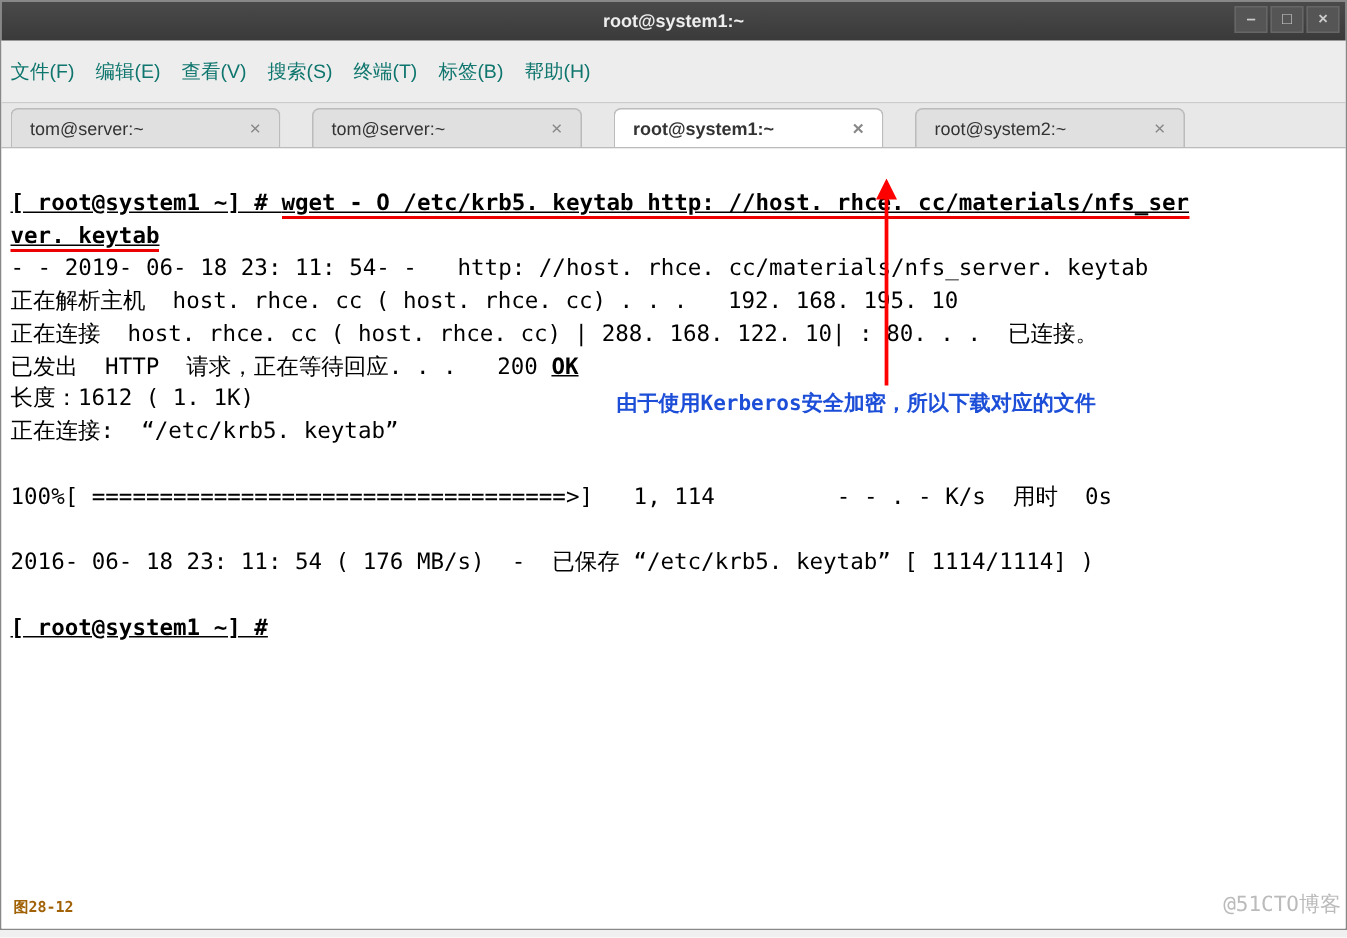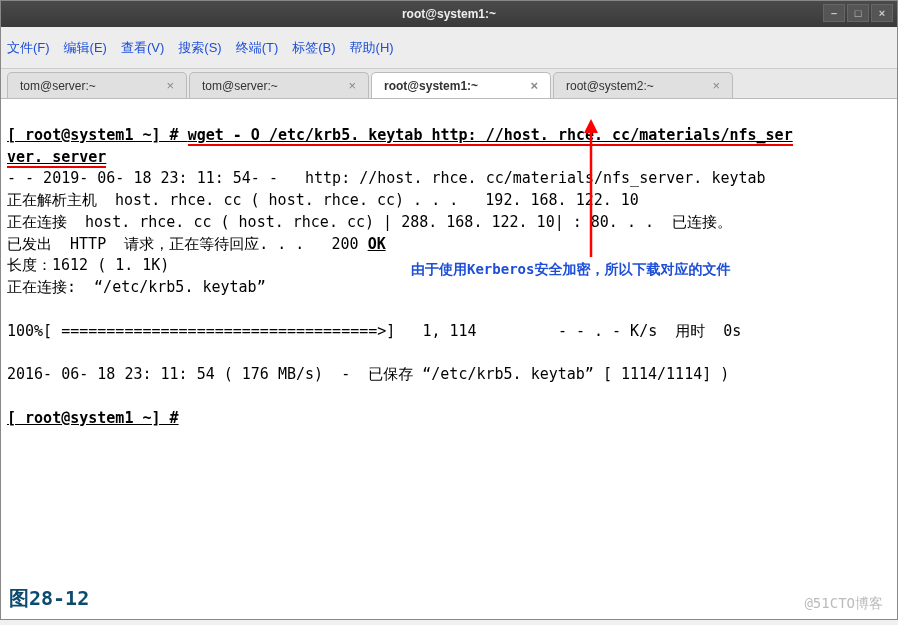--- a/index.html
+++ b/index.html
@@ -41,29 +41,30 @@
     cursor: pointer;
   }
   .menubar {
     height: 42px;
     background: #ededed;
     border-bottom: 1px solid #ccc;
     display: flex; align-items: center;
     padding: 16px 6px;
     gap: 14px;
     font-size: 13px;
-    color: #1d4ed8;
+    color: #0f766e;
   }
   .menuitem { cursor: pointer; }
   .tabbar {
     height: 30px;
     background: #e8e8e8;
     border-bottom: 1px solid #bbb;
     display: flex; align-items: flex-end;
     padding: 0 6px;
+    gap: 19px;
   }
   .tab {
     height: 26px;
     padding: 0 10px 0 12px;
     border: 1px solid #bbb;
     border-bottom: none;
     border-top-left-radius: 5px;
     border-top-right-radius: 5px;
     background: #e0e0e0;
     display: flex; align-items: center;
@@ -103,27 +104,27 @@
     font-size: 14px;
     position: absolute;
   }
   .arrow {
     position: absolute;
     pointer-events: none;
   }
   .fig-label {
     position: absolute;
     left: 8px; bottom: 6px;
-    color: #0c4a6e;
+    color: #a16207;
     font-weight: bold;
-    font-size: 20px;
+    font-size: 10px;
   }
   .watermark {
     position: absolute;
-    right: 14px; bottom: 6px;
+    right: 3px; bottom: 6px;
     color: #bbb;
     font-size: 14px;
   }
 </style>
 </head>
 <body>
 
 <div class="window">
 
   <div class="titlebar">
@@ -159,23 +160,23 @@
       <span class="tab-close">×</span>
     </div>
     <div class="tab">
       <span>root@system2:~</span>
       <span class="tab-close">×</span>
     </div>
   </div>
 
   <div class="term">
 <span class="bold">[ root@system1 ~] # </span><span class="bold underline-red">wget - O /etc/krb5. keytab http: //host. rhce. cc/materials/nfs_ser</span>
-<span class="bold underline-red">ver. server</span>
+<span class="bold underline-red">ver. keytab</span>
 <span>- - 2019- 06- 18 23: 11: 54- -   http: //host. rhce. cc/materials/nfs_server. keytab</span>
-<span>正在解析主机  host. rhce. cc ( host. rhce. cc) . . .   192. 168. 122. 10</span>
+<span>正在解析主机  host. rhce. cc ( host. rhce. cc) . . .   192. 168. 195. 10</span>
 <span>正在连接  host. rhce. cc ( host. rhce. cc) | 288. 168. 122. 10| : 80. . .  已连接。</span>
 <span>已发出  HTTP  请求，正在等待回应. . .   200 </span><span class="bold">OK</span>
 <span>长度：1612 ( 1. 1K)</span>
 <span>正在连接:  “/etc/krb5. keytab”</span>
 
 <span>100%[ ===================================&gt;]   1, 114         - - . - K/s  用时  0s</span>
 
 <span>2016- 06- 18 23: 11: 54 ( 176 MB/s)  -  已保存 “/etc/krb5. keytab” [ 1114/1114] )</span>
 
 <span class="bold">[ root@system1 ~] #</span>

